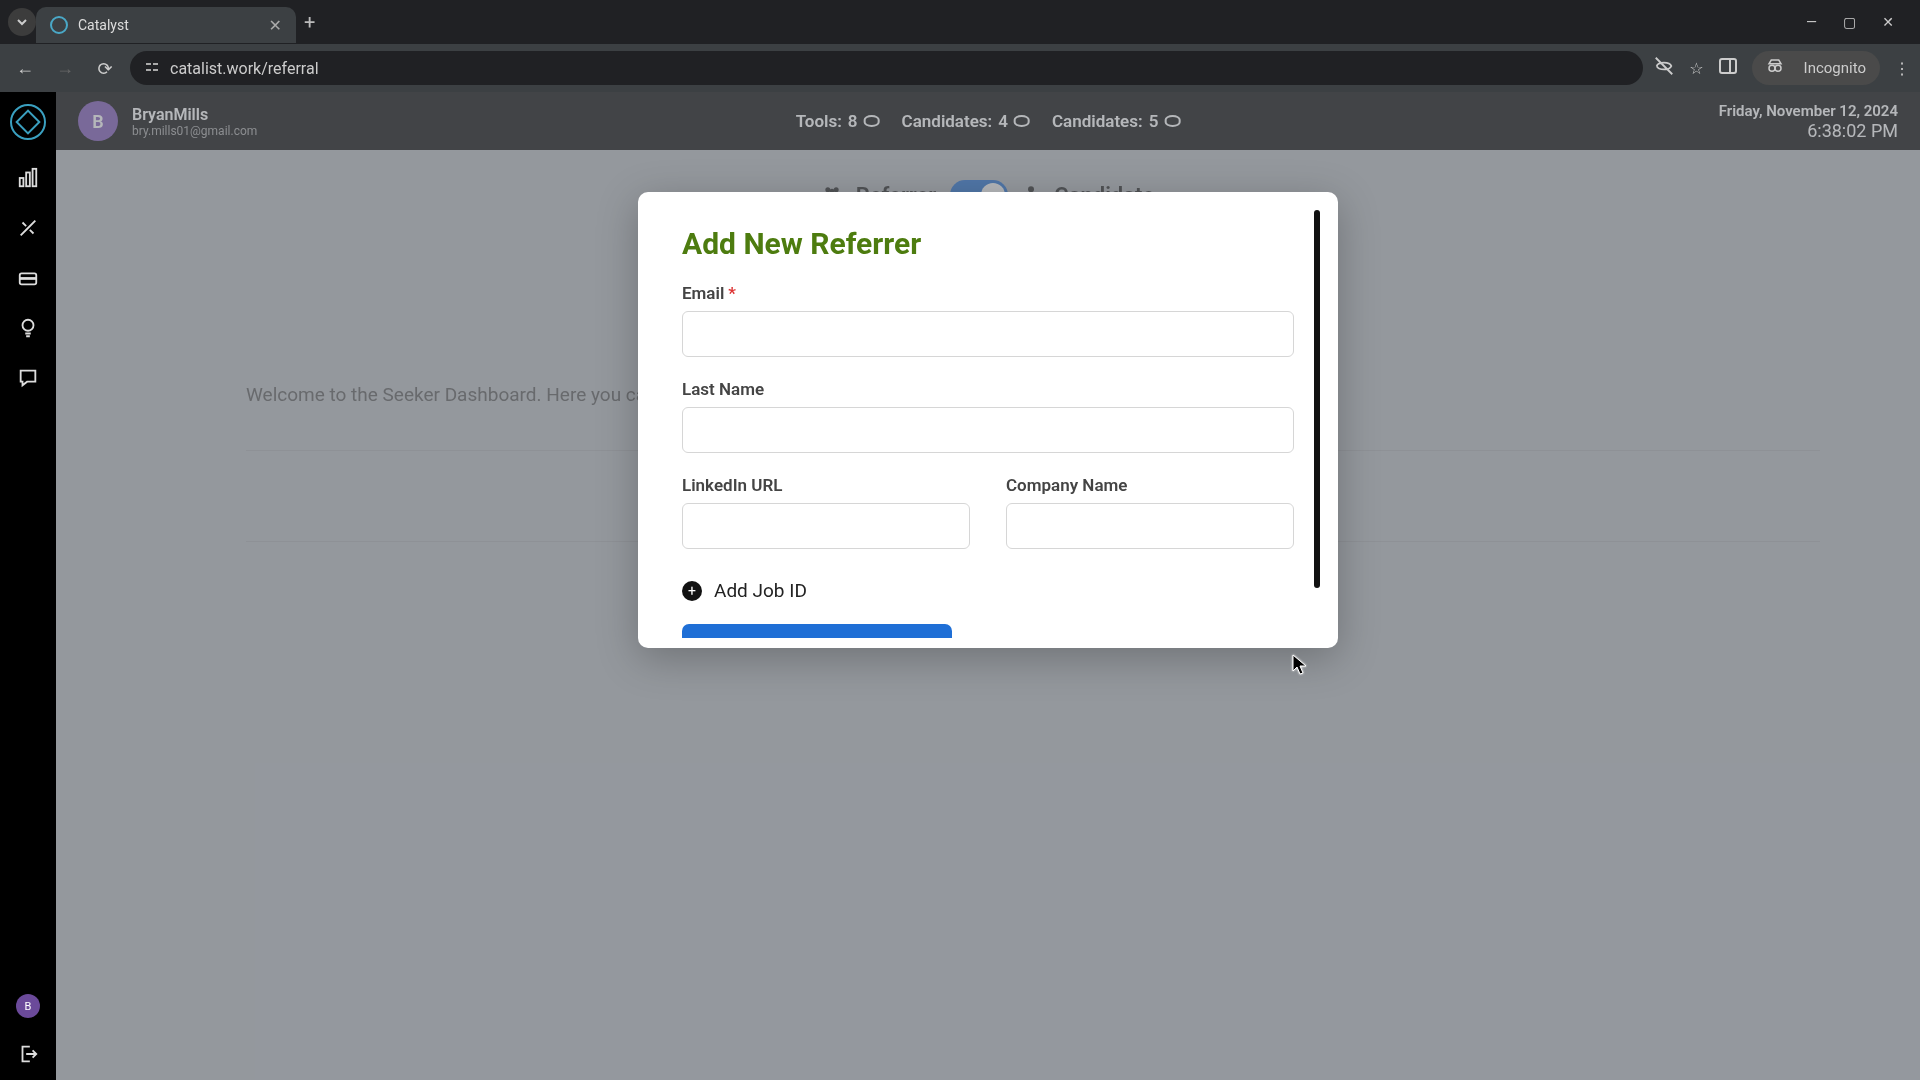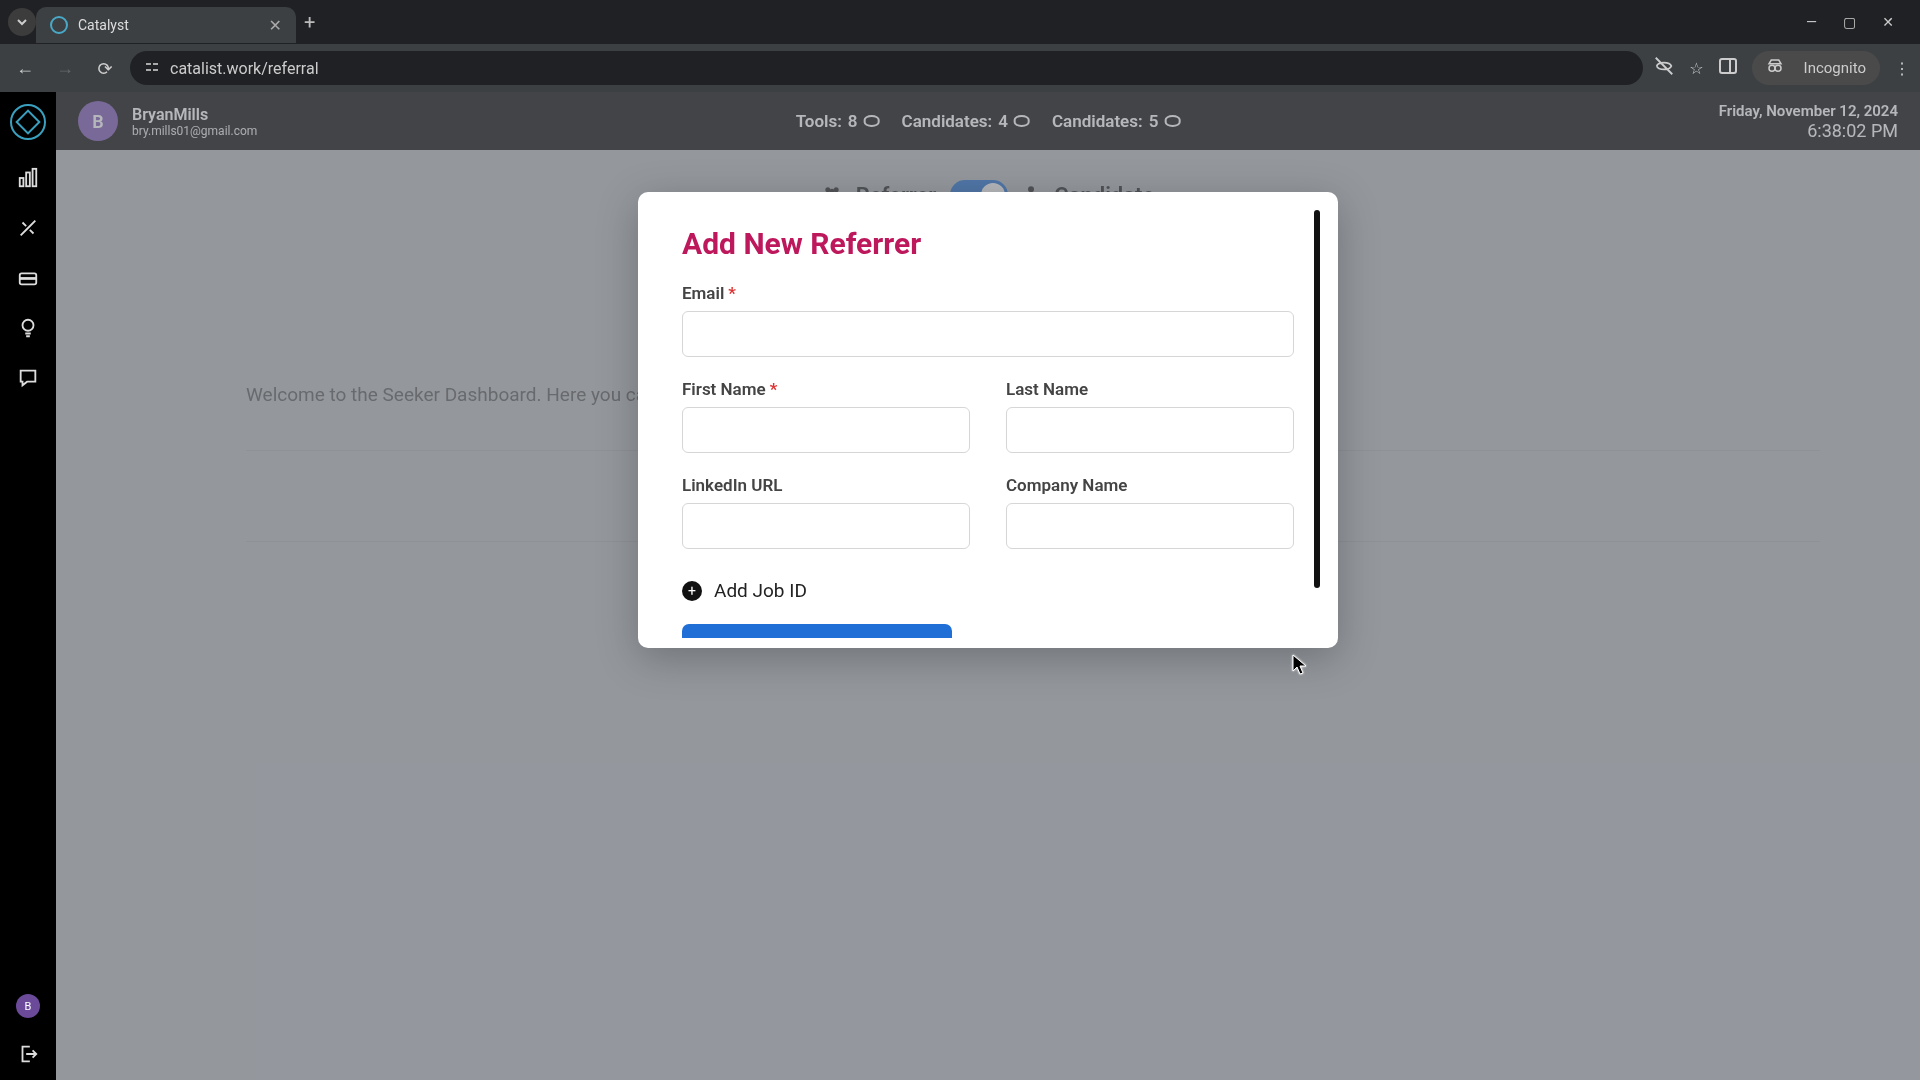--- a/index.html
+++ b/index.html
@@ -32,40 +32,40 @@
   .logo-inner { width: 18px; height: 18px; border: 2px solid #3aa0c0; transform: rotate(45deg); }
   .side-ic { color: #ddd; width: 24px; height: 24px; display:flex; align-items:center; justify-content:center; cursor:pointer; }
   .side-ic svg { stroke:#ddd; fill:none; stroke-width:2; }
   .side-bottom { margin-top:auto; display:flex; flex-direction:column; align-items:center; gap: 24px; margin-bottom: 14px; }
   .mini-avatar { width:24px; height:24px; border-radius:50%; background:#6b4a9a; color:#fff; font-size:11px; display:flex; align-items:center; justify-content:center; }
 
   .main { flex:1; position:relative; }
   .topbar { background:#000; height:58px; display:flex; align-items:center; padding: 0 22px; color:#fff; }
   .avatar { width:40px; height:40px; border-radius:50%; background:#7a52b5; display:flex; align-items:center; justify-content:center; font-size:18px; font-weight:600; margin-right:14px; }
   .user-col .uname { font-size:16px; font-weight:600; }
-  .user-col .uemail { font-size:12px; color:#e5e5e5; }
+  .user-col .uemail { font-size:12px; color:#a3a3a3; }
   .stats { position:absolute; left:50%; transform:translateX(-50%); display:flex; gap: 22px; font-size:17px; align-items:center; font-weight:600; }
   .stat { display:flex; align-items:center; gap:6px; }
   .coin { width:16px; height:12px; border:2px solid #fff; border-radius:10px/6px; display:inline-block; }
   .datetime { margin-left:auto; text-align:right; }
   .datetime .d { font-size:15px; font-weight:600; }
   .datetime .t { font-size:18px; }
 
   .body-area { position:relative; padding: 30px 0 0 0; }
   .role-switch { display:flex; align-items:center; justify-content:center; gap: 14px; font-size:22px; color:#222; font-weight:600; }
   .sw-ic { font-size:18px; }
   .toggle { width:58px; height:30px; background:#1f6fd6; border-radius:16px; position:relative; cursor:pointer; }
   .toggle .knob { width:24px; height:24px; background:#fff; border-radius:50%; position:absolute; top:3px; left:31px; }
   .welcome { color:#555; font-size:19px; margin: 170px 190px 0 190px; line-height:1.6; }
   .hr { height:1px; background:#a8aab0; margin: 40px 100px 0 190px; }
 
   
   .overlay { position:absolute; inset:0; background: rgba(120,124,130,0.55); display:flex; align-items:flex-start; justify-content:center; }
   .modal { margin-top: 100px; width: 700px; background:#fff; border-radius:10px; box-shadow: 0 10px 40px rgba(0,0,0,0.25); position:relative; padding: 34px 44px 10px 44px; }
-  .modal h2 { font-size:30px; font-weight:700; color:#be185d; margin-bottom: 22px; }
+  .modal h2 { font-size:30px; font-weight:700; color:#4d7c0f; margin-bottom: 22px; }
   .field-lbl { font-size:17px; color:#444; font-weight:600; margin-bottom:8px; display:block; }
   .req { color:#d33; margin-left:4px; }
   .input { width:100%; height:46px; border:1px solid #d6d6d6; border-radius:6px; padding:0 12px; font-size:16px; }
   .row2 { display:flex; gap: 36px; margin-top: 22px; }
   .col { flex:1; }
   .add-job { display:flex; align-items:center; gap:12px; margin-top: 30px; font-size:19px; color:#222; cursor:pointer; }
   .plus-circle { width:20px; height:20px; border-radius:50%; background:#111; color:#fff; display:flex; align-items:center; justify-content:center; font-size:14px; }
   .submit { margin-top: 22px; width: 270px; height: 14px; background:#1f6fd6; border-radius:7px 7px 0 0; }
   .modal-scroll { position:absolute; right:18px; top:18px; bottom:60px; width:6px; background:#111; border-radius:3px; }
 
@@ -248,26 +248,20 @@
         <div class="modal-scroll"></div>
         <h2>Add New Referrer</h2>
 
         <label class="field-lbl">
           <span>Email</span><span class="req">*</span>
         </label>
         <input class="input" style="">
 
         <div class="row2">
           <div class="col">
-            <label class="field-lbl">
-              <span>First Name</span><span class="req">*</span>
-            </label>
-            <input class="input" style="">
-          </div>
-          <div class="col">
             <label class="field-lbl">Last Name</label>
             <input class="input" style="">
           </div>
         </div>
 
         <div class="row2">
           <div class="col">
             <label class="field-lbl">LinkedIn URL</label>
             <input class="input" style="">
           </div>

